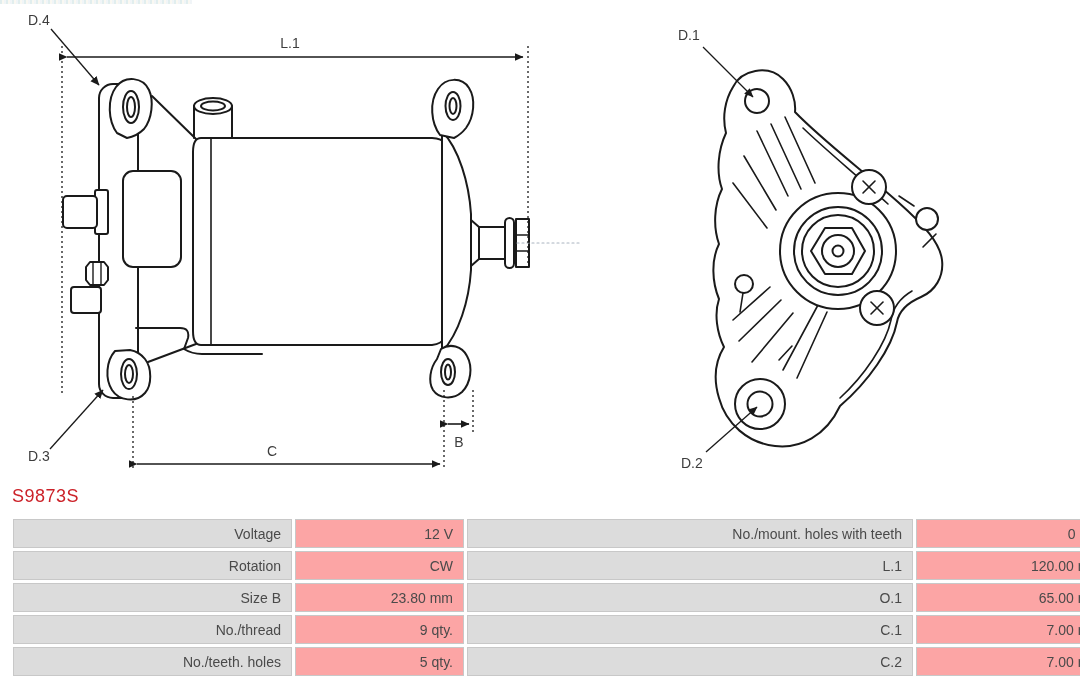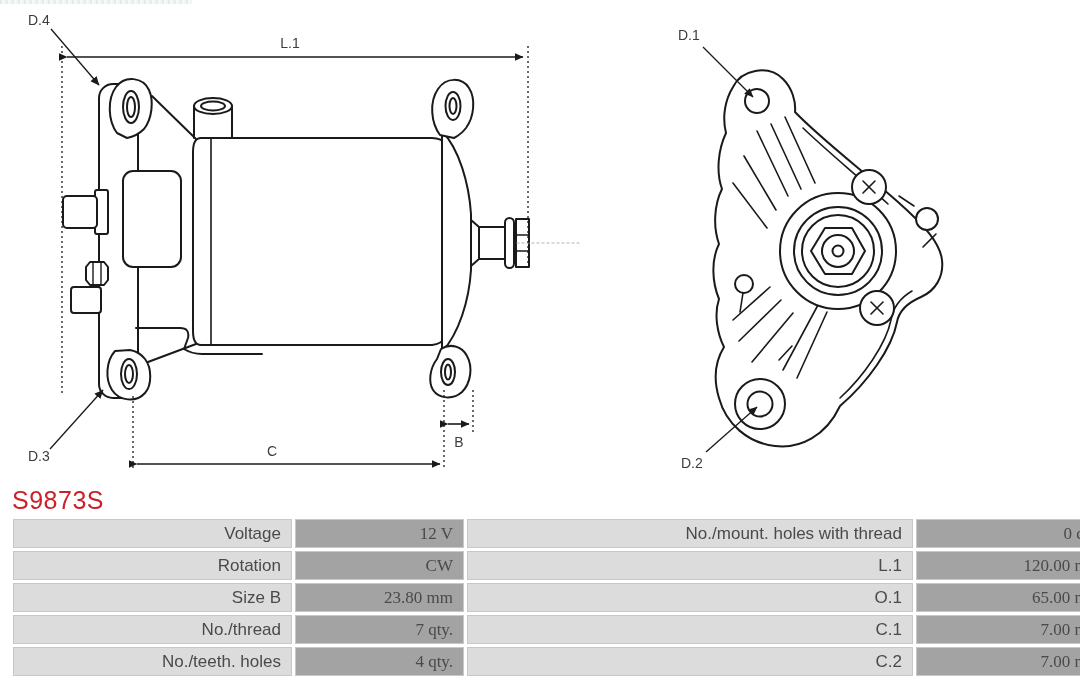--- a/index.html
+++ b/index.html
@@ -7,35 +7,35 @@
     position:relative;width:1080px;height:687px;background:#fff;overflow:hidden;
     font-family:"Liberation Sans",sans-serif;
   }
   .top-artifact{
     position:absolute;left:0;top:0;width:192px;height:4px;opacity:.45;
     background:repeating-linear-gradient(90deg,#bcd9da 0 2px,#f4f0e2 2px 4px,#dfe8ee 4px 6px);
   }
   svg.diagram{position:absolute;left:0;top:0;color:var(--line,#1a1a1a);}
   svg.diagram text{fill:#3d3d3d;font-family:"Liberation Sans",sans-serif;font-size:14px;}
   .pn{
-    position:absolute;left:12px;top:486px;font-size:25px;letter-spacing:.5px;
+    position:absolute;left:12px;top:486px;font-size:18px;letter-spacing:.5px;
     color:var(--part-number,#cc2128);
   }
   table.spec{
     position:absolute;left:10px;top:516px;width:1060px;
     border-collapse:separate;border-spacing:3px;table-layout:fixed;
   }
   table.spec td{
     height:27px;border:1px solid var(--cell-border,#c8c8c8);
-    font-size:17px;color:var(--table-text,#4a4a4a);
+    font-size:14px;color:var(--table-text,#4a4a4a);
     text-align:right;padding:0 10px 0 4px;vertical-align:middle;
     white-space:nowrap;overflow:hidden;
   }
   td.lbl{background:var(--label-cell-bg,#dcdcdc);}
-  td.val{background:#a3a3a3;font-family:Liberation Serif, serif;}
+  td.val{background:#fca5a5;}
   .c1{width:263px;}.c2{width:153px;}.c3{width:430px;}.c4{width:180px;}
 </style>
 </head>
 <body>
 
 <div class="canvas">
 
   <div class="top-artifact"></div>
 
   <svg class="diagram" width="1080" height="480" viewBox="0 0 1080 480">
@@ -185,43 +185,43 @@
     <text x="681" y="468">D.2</text>
   </svg>
 
   <div class="pn">S9873S</div>
 
   <table class="spec">
     <tbody>
       <tr>
         <td class="lbl c1">Voltage</td>
         <td class="val c2">12 V</td>
-        <td class="lbl c3">No./mount. holes with thread</td>
+        <td class="lbl c3">No./mount. holes with teeth</td>
         <td class="val c4">0 qty.</td>
       </tr>
       <tr>
         <td class="lbl c1">Rotation</td>
         <td class="val c2">CW</td>
         <td class="lbl c3">L.1</td>
         <td class="val c4">120.00 mm</td>
       </tr>
       <tr>
         <td class="lbl c1">Size B</td>
         <td class="val c2">23.80 mm</td>
         <td class="lbl c3">O.1</td>
         <td class="val c4">65.00 mm</td>
       </tr>
       <tr>
         <td class="lbl c1">No./thread</td>
-        <td class="val c2">7 qty.</td>
+        <td class="val c2">9 qty.</td>
         <td class="lbl c3">C.1</td>
         <td class="val c4">7.00 mm</td>
       </tr>
       <tr>
         <td class="lbl c1">No./teeth. holes</td>
-        <td class="val c2">4 qty.</td>
+        <td class="val c2">5 qty.</td>
         <td class="lbl c3">C.2</td>
         <td class="val c4">7.00 mm</td>
       </tr>
     </tbody>
   </table>
 
 </div>
 
 </body></html>

